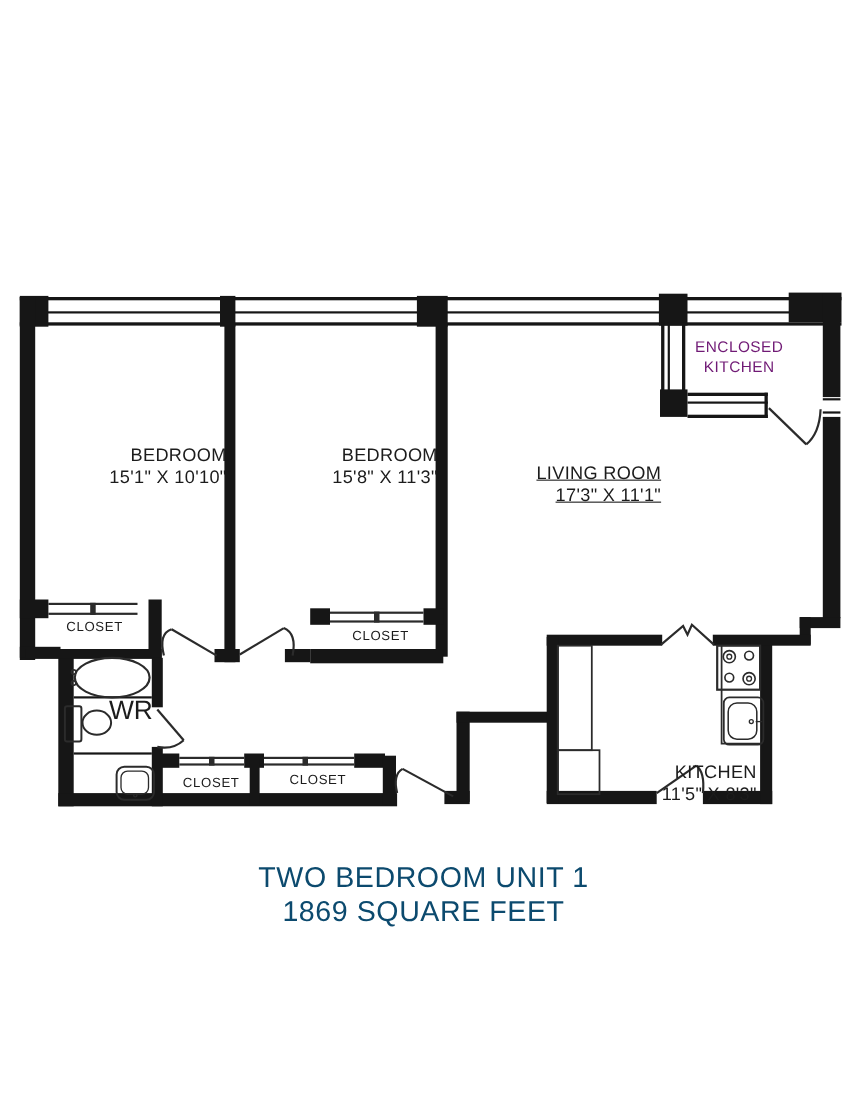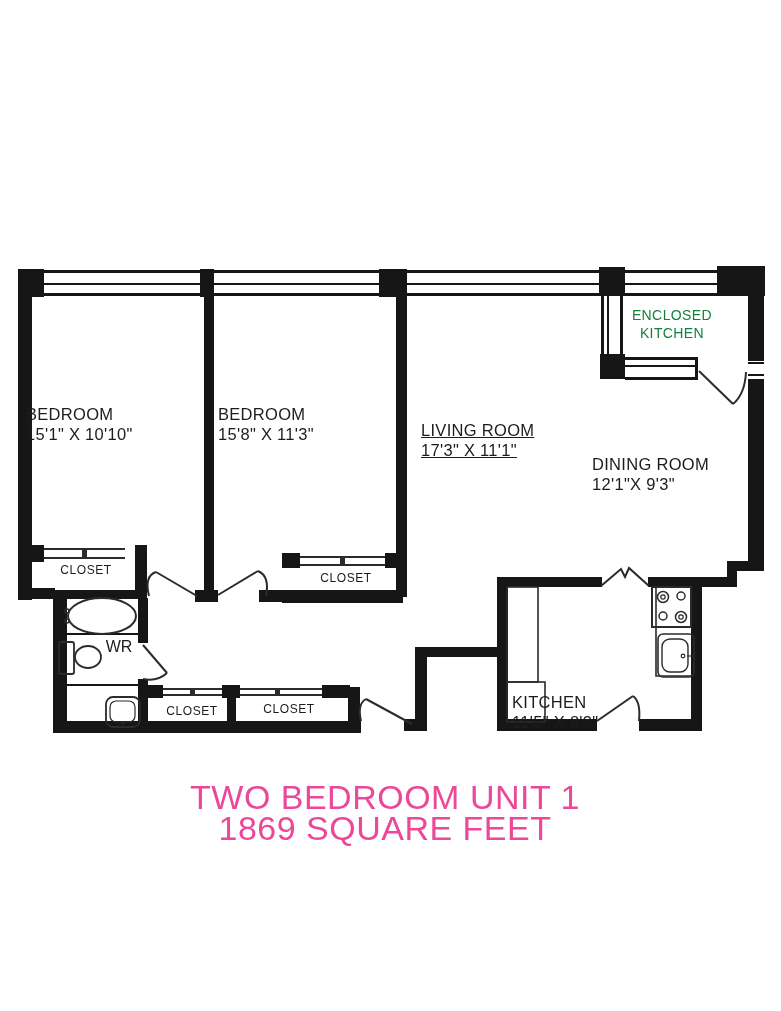--- a/index.html
+++ b/index.html
@@ -1,29 +1,29 @@
 <!DOCTYPE html>
 <html><head>
 <meta charset="utf-8">
 <style>
   html,body{margin:0;padding:0;background:#ffffff;}
   #plan{position:relative;width:781px;height:1011px;background:#ffffff;
         font-family:"Liberation Sans", sans-serif;color:#1c1c1c;overflow:hidden;}
   #plan svg{position:absolute;left:0;top:0;}
-  .room-label{position:absolute;text-align:left;font-size:16.5px;line-height:20px;
+  .room-label{position:absolute;text-align:right;font-size:16.5px;line-height:20px;
               color:#1c1c1c;letter-spacing:0.3px;white-space:nowrap;}
   .room-label .ln{display:block;}
   .small-label{position:absolute;text-align:center;font-size:12px;line-height:14px;
                color:#1c1c1c;letter-spacing:0.6px;white-space:nowrap;}
   .balcony-label{position:absolute;text-align:center;font-size:14px;line-height:18px;
-                 color:#15803d;letter-spacing:0.4px;}
+                 color:#701a75;letter-spacing:0.4px;}
   .balcony-label .ln{display:block;}
-  .wr-label{position:absolute;text-align:center;font-size:16px;line-height:20px;color:#1c1c1c;}
+  .wr-label{position:absolute;text-align:center;font-size:24px;line-height:20px;color:#1c1c1c;}
   .title{position:absolute;left:150px;top:782px;width:470px;text-align:center;
-         font-size:34px;line-height:31px;color:#ec4899;letter-spacing:0.5px;}
+         font-size:26px;line-height:31px;color:#0c4a6e;letter-spacing:0.5px;}
   .title .ln{display:block;}
 </style>
 </head>
 <body>
 
 <div id="plan">
 
 <svg width="781" height="1011" viewBox="0 0 781 1011">
 
   <g fill="#161616">
@@ -190,24 +190,20 @@
   <div class="room-label" style="left:218px;top:404px;width:180px;">
     <span class="ln">BEDROOM</span>
     <span class="ln">15'8" X 11'3"</span>
   </div>
 
   <div class="room-label" style="left:421px;top:420px;width:180px;text-decoration:underline;">
     <span class="ln">LIVING ROOM</span>
     <span class="ln">17'3" X 11'1"</span>
   </div>
 
-  <div class="room-label" style="left:592px;top:454px;width:180px;">
-    <span class="ln">DINING ROOM</span>
-    <span class="ln">12'1"X 9'3"</span>
-  </div>
 
   <div class="room-label" style="left:512px;top:650px;width:176px;margin-top:42px;">
     <span class="ln">KITCHEN</span>
     <span class="ln">11'5" X 8'3"</span>
   </div>
 
   <div class="balcony-label" style="left:622px;top:306px;width:100px;">
     <span class="ln">ENCLOSED</span>
     <span class="ln">KITCHEN</span>
   </div>

